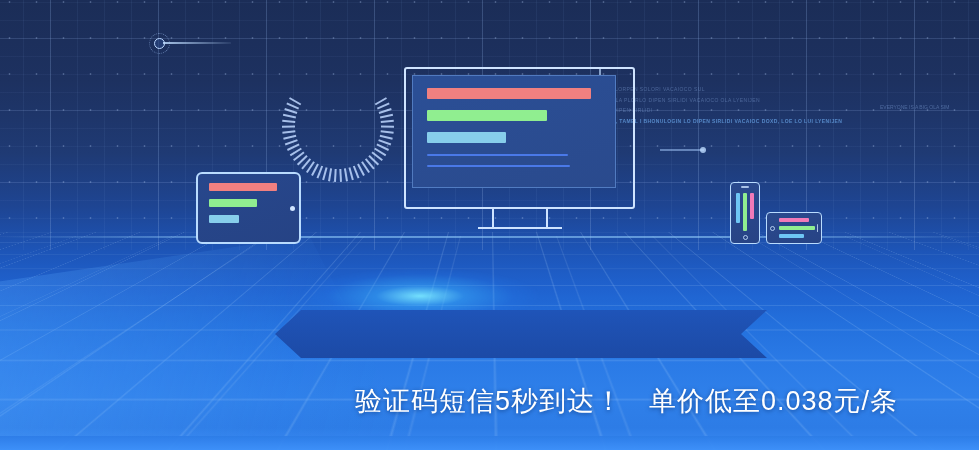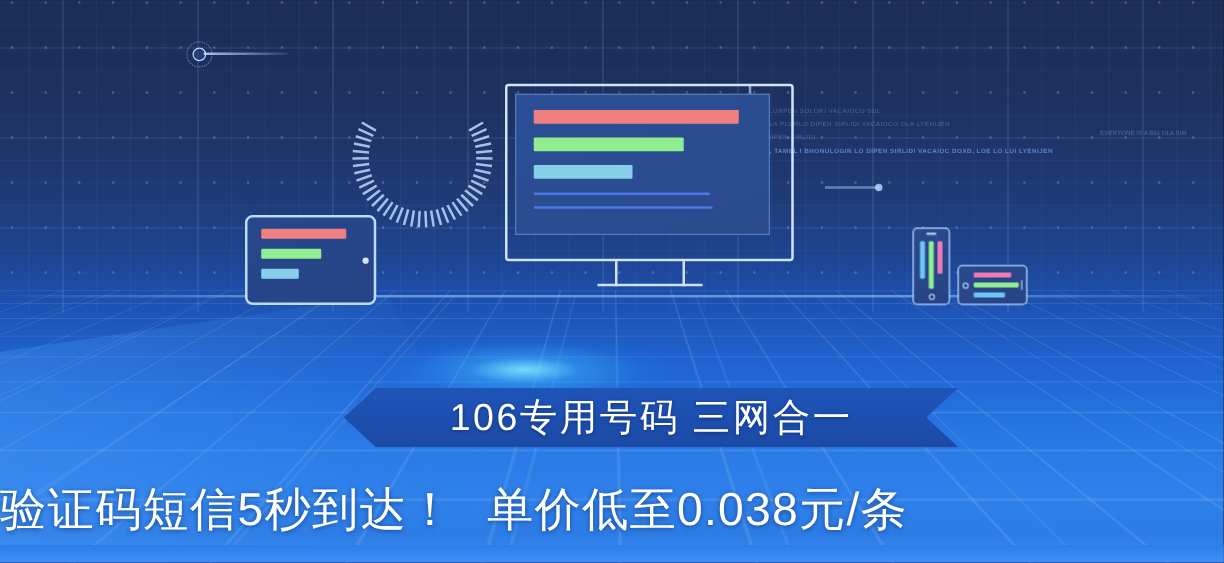--- a/index.html
+++ b/index.html
@@ -344,22 +344,22 @@
     letter-spacing: 2px;
     white-space: nowrap;
     text-shadow: 0 1px 3px rgba(0,30,80,0.5);
   }
 
   
   .tagline {
     position: absolute;
     left: 0; top: 383px;
     width: 898px;
-    text-align: left;
-    font-size: 37px;
+    text-align: right;
+    font-size: 27px;
     color: #ffffff;
     letter-spacing: 1px;
     white-space: nowrap;
     text-shadow: 0 1px 4px rgba(0,35,90,0.6);
   }
   .tagline .gap { display: inline-block; width: 26px; }
 </style>
 </head>
 <body>
 
@@ -462,19 +462,18 @@
     <div class="phone-h-home"></div>
     <div class="phone-h-speaker"></div>
   <div class="hbar" style="width: 30px; background: rgb(240, 122, 184);"></div>
       <div class="hbar" style="width: 36px; background: rgb(144, 238, 144);"></div>
       <div class="hbar" style="width: 25px; background: rgb(110, 198, 245);"></div>
     </div>
 
   <div class="glow"></div>
 
   <div class="ribbon"></div>
-  <div class="ribbon-text">106专用号码 三网合一</div>
 
   <div class="tagline">
     <span>验证码短信5秒到达！</span><span class="gap"></span><span>单价低至0.038元/条</span>
   </div>
 
 </div>
 
 </body></html>

